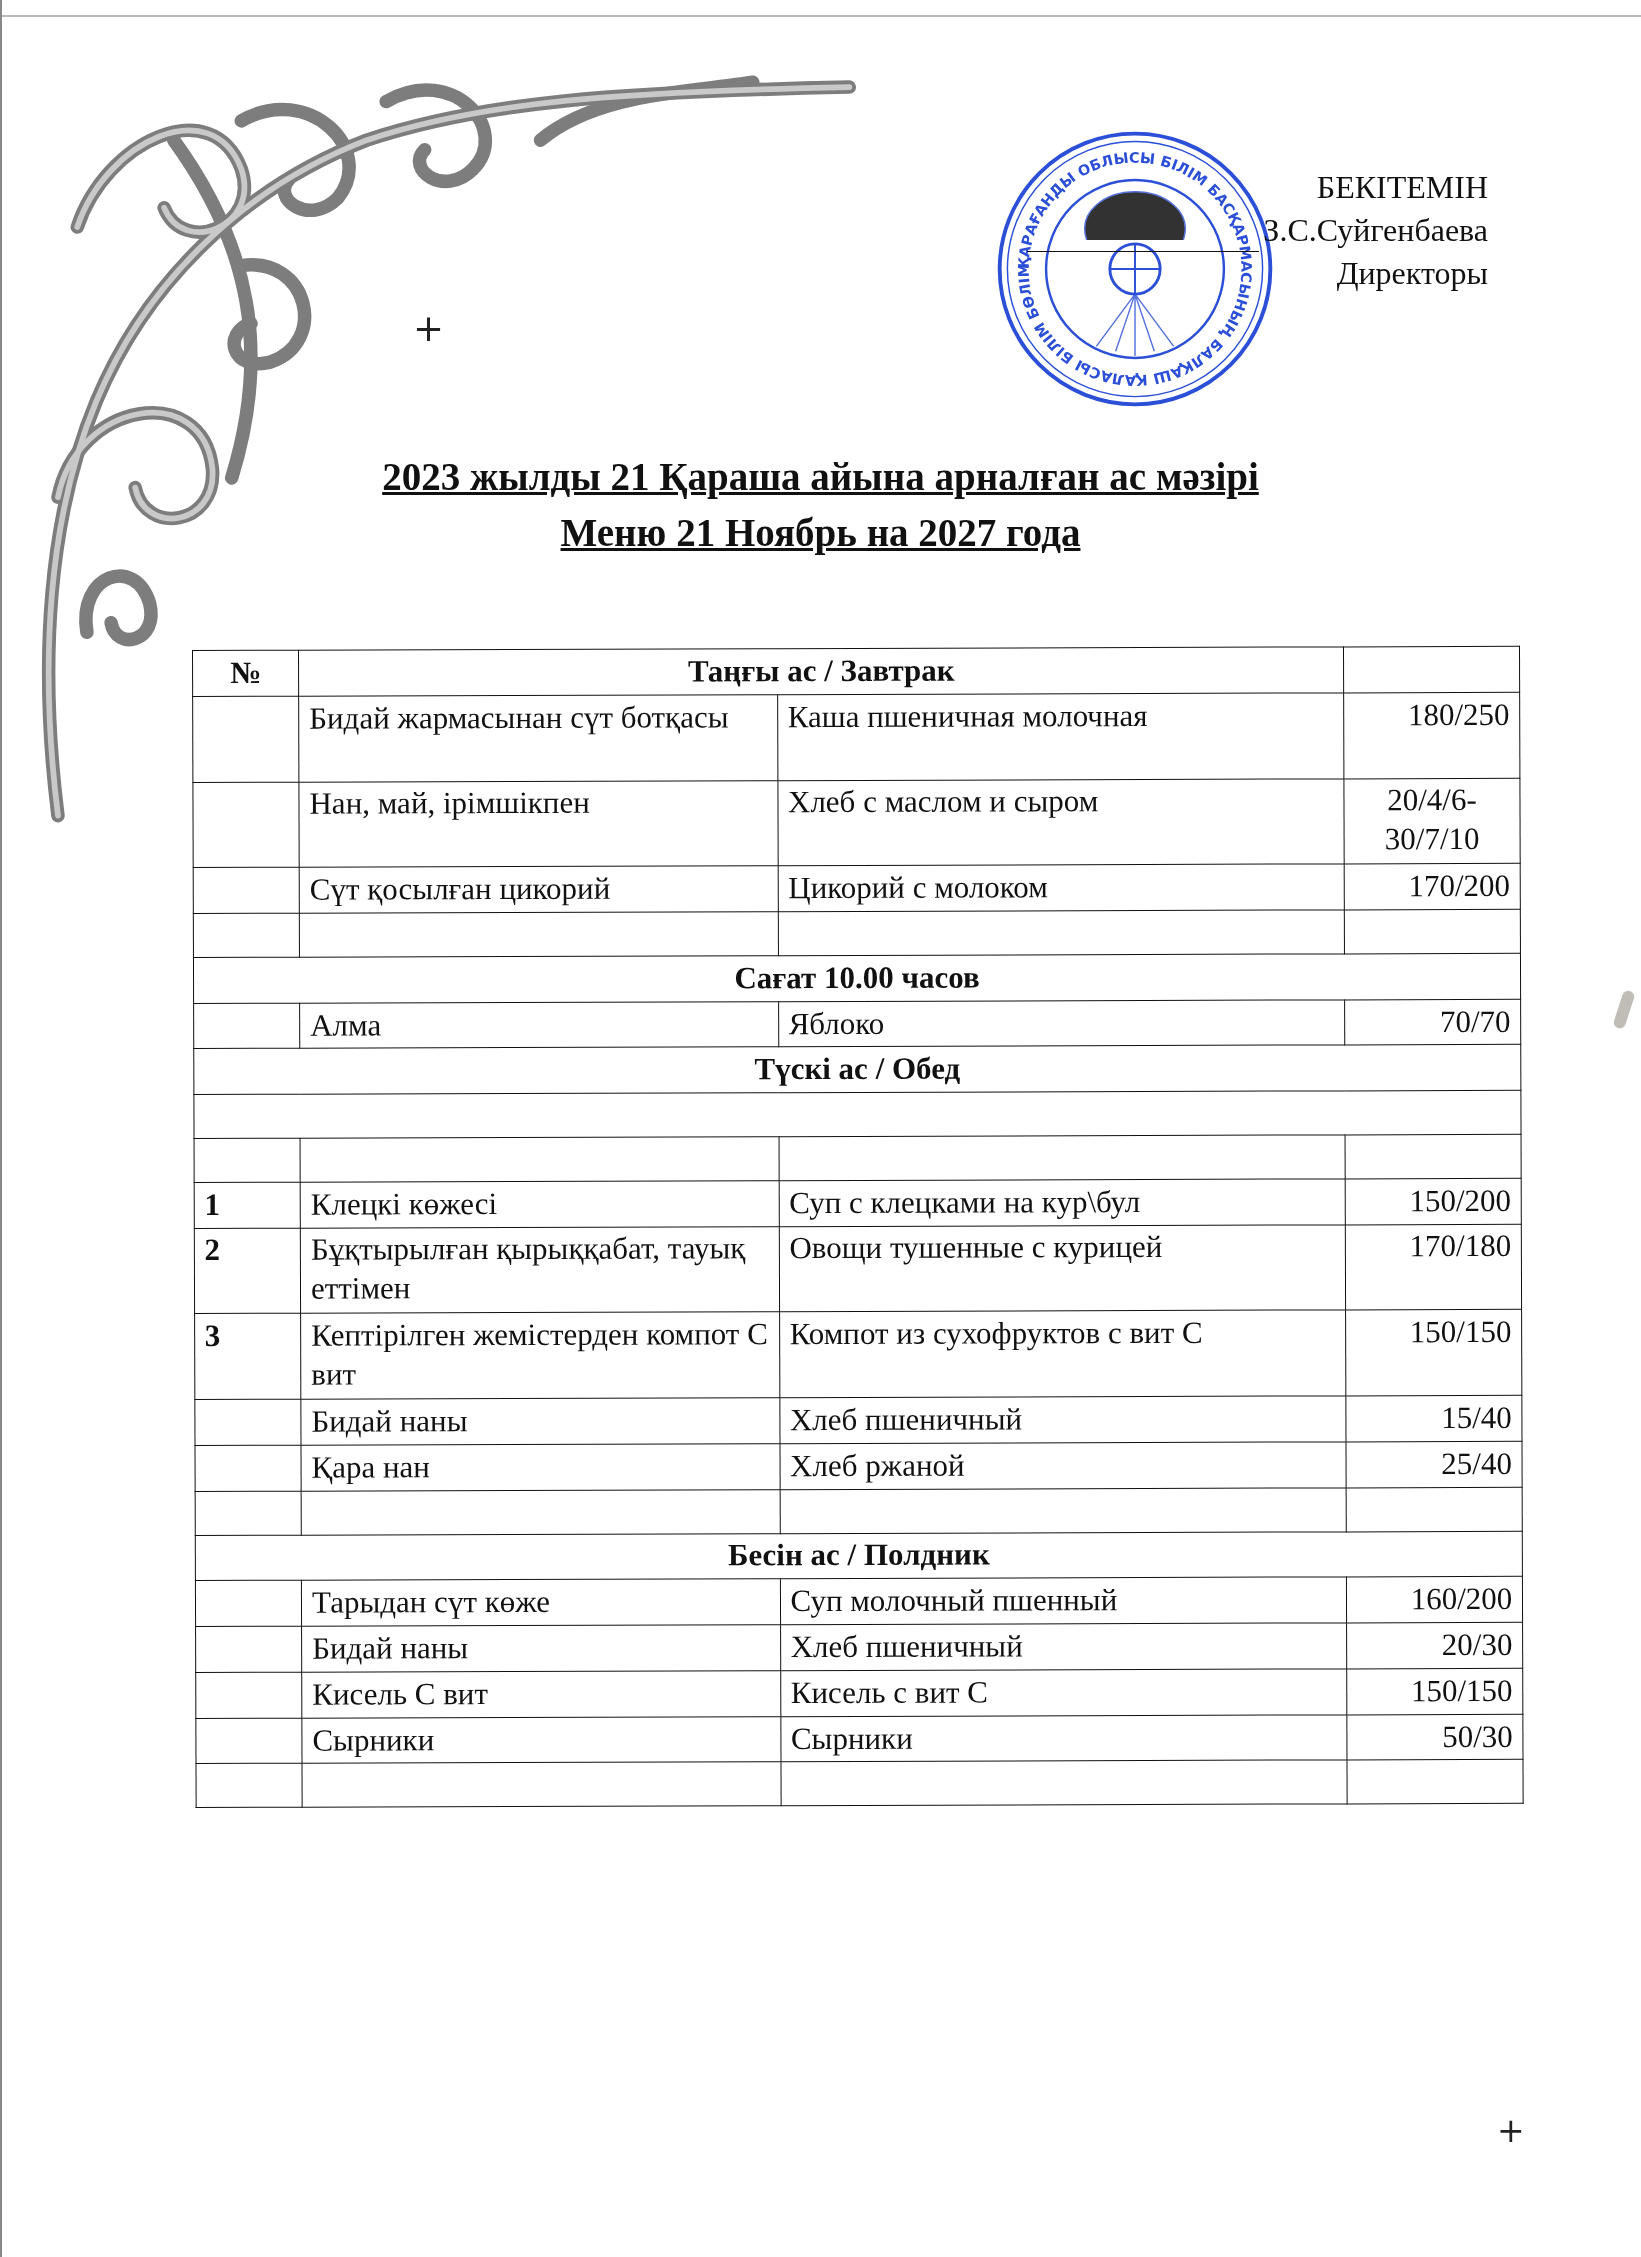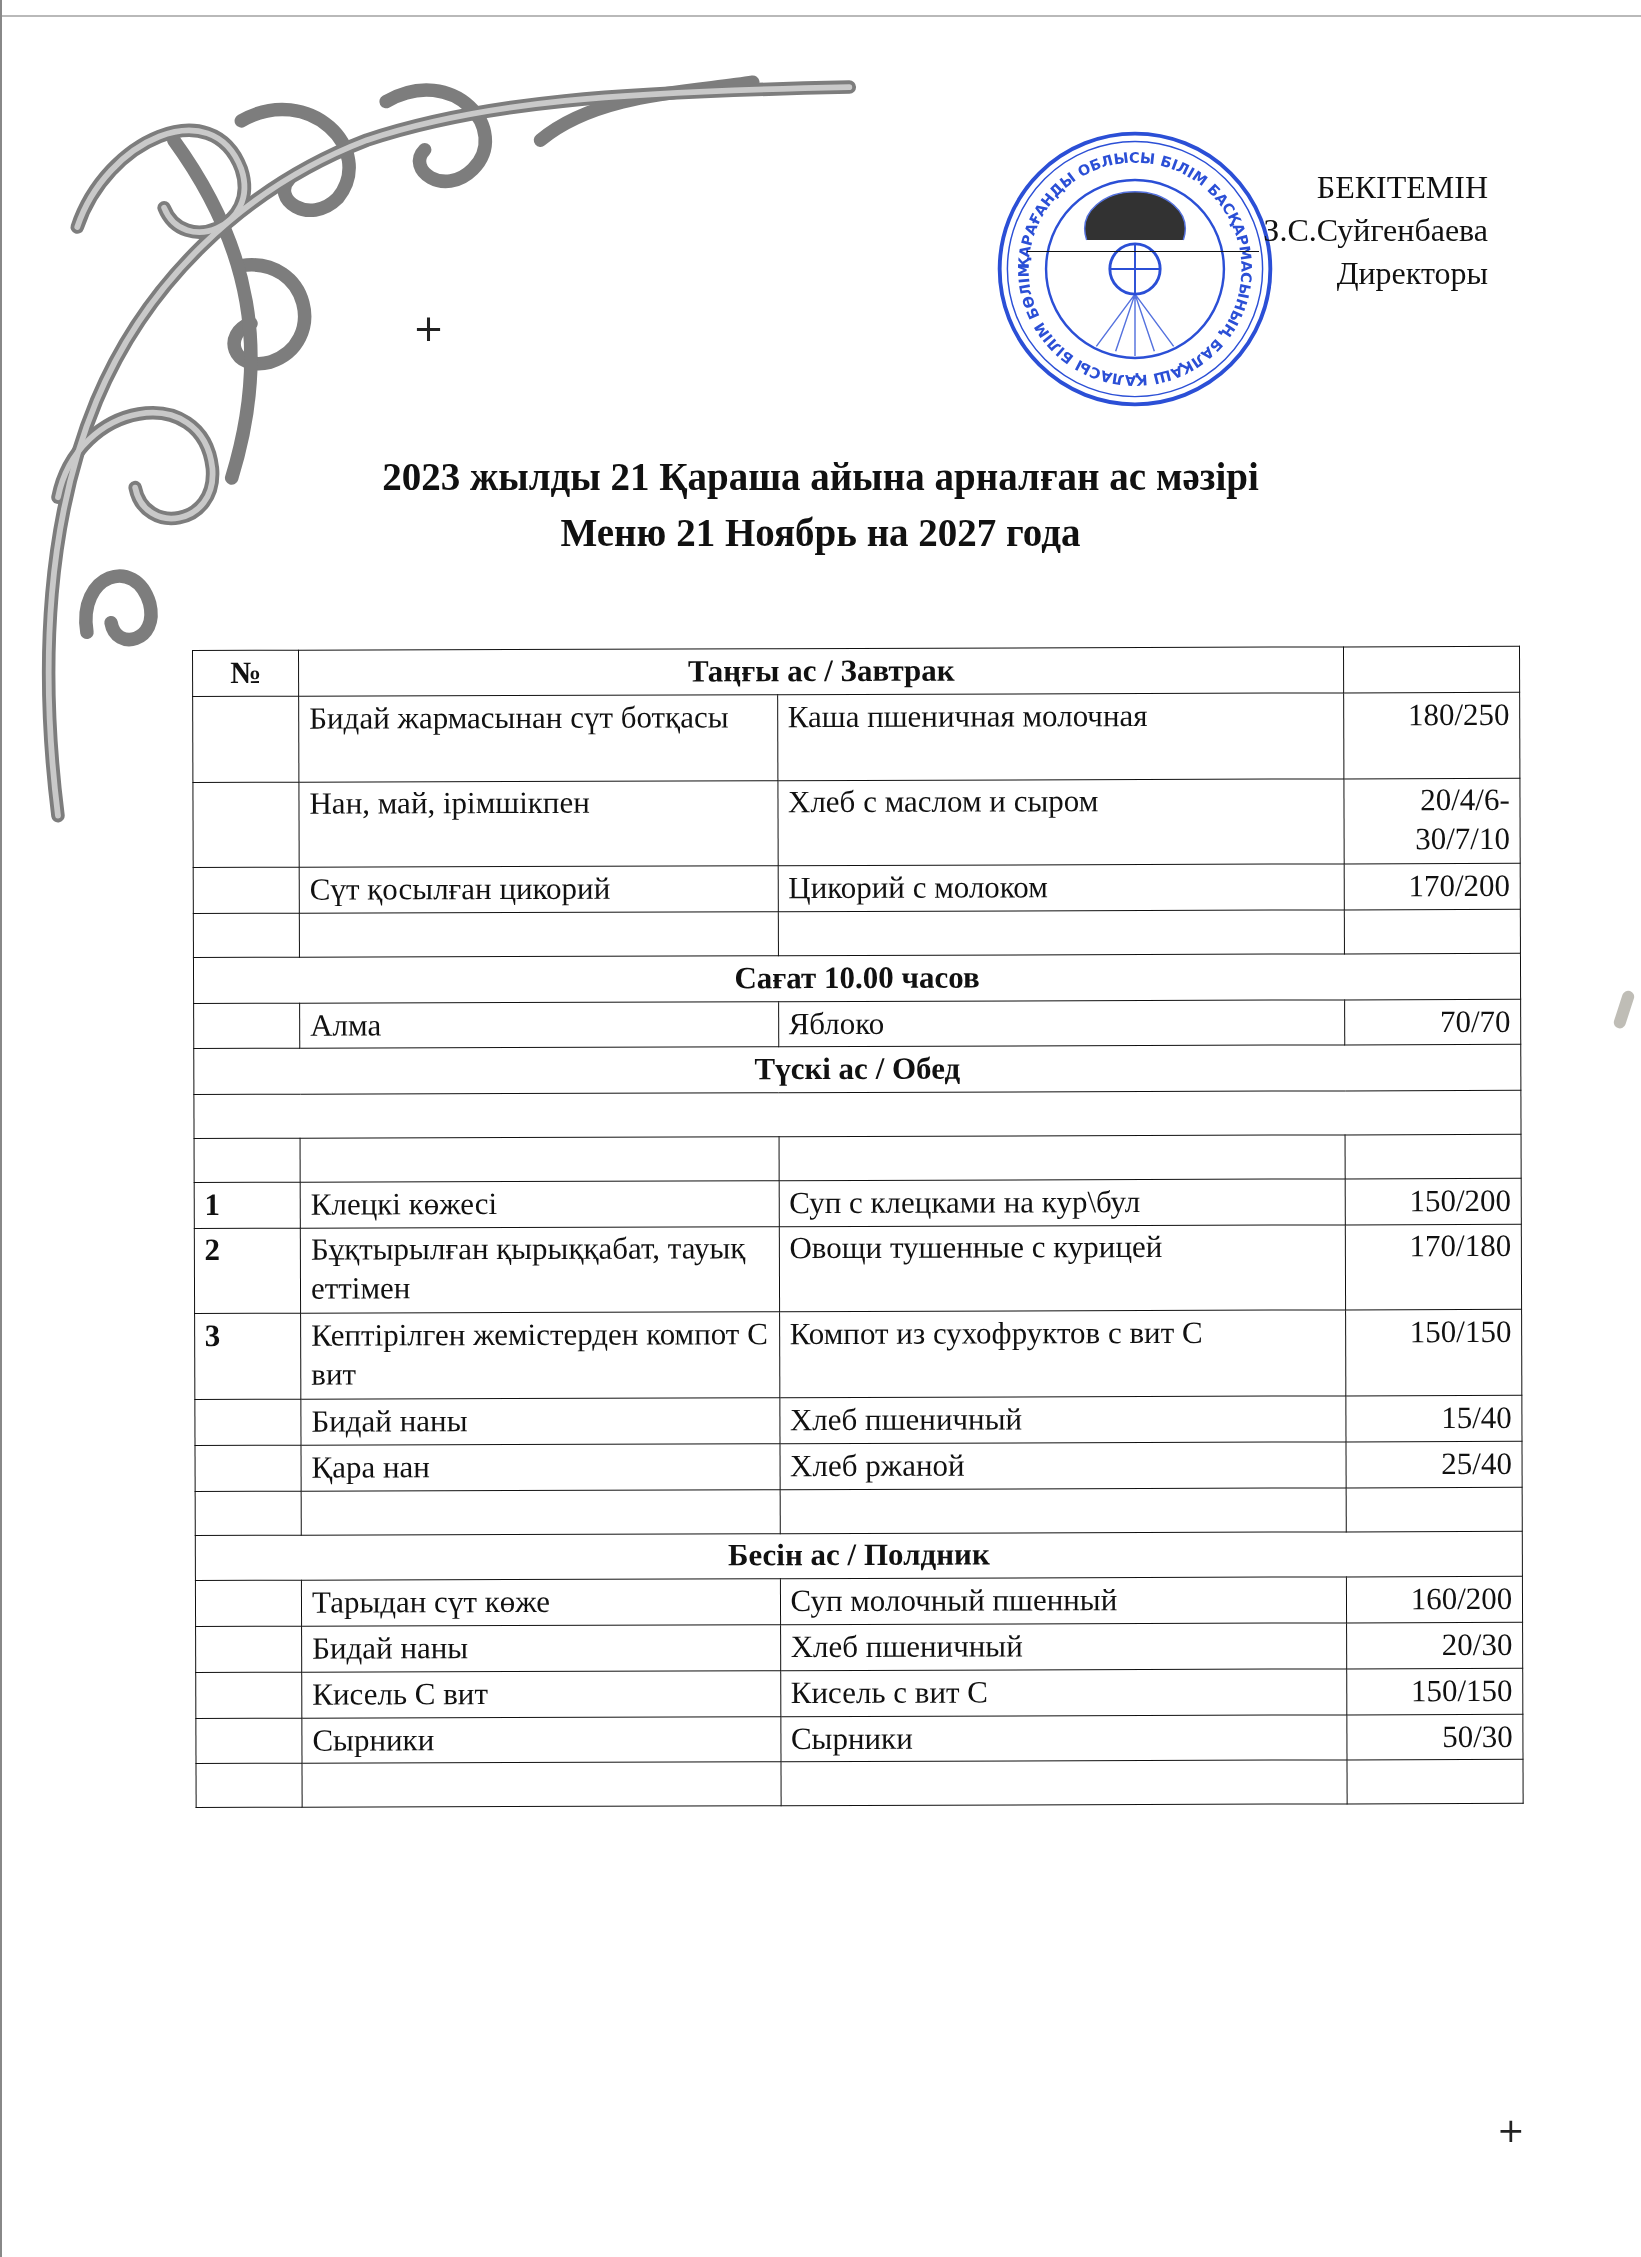--- a/index.html
+++ b/index.html
@@ -7,21 +7,21 @@
          font-family: "Liberation Serif", "DejaVu Serif", serif; color: #111; }
   .topline { position: absolute; left: 0; top: 15.4px; width: 1641px; height: 1.9px; background: #b9b9b9; }
   .leftline { position: absolute; left: 0; top: 0; width: 1.9px; height: 2257px; background: #888; }
   .ornament { position: absolute; left: 19.3px; top: 34px; width: 850px; height: 801px; }
   .crosshair { position: absolute; font-family: "DejaVu Sans", sans-serif; color: #222; }
   .crosshair.c1 { left: 413px; top: 307px; font-size: 37px; }
   .crosshair.c2 { left: 1497px; top: 2111px; font-size: 33px; }
   .stamp { position: absolute; left: 990px; top: 124px; width: 290px; height: 290px; }
   .approval { position: absolute; right: 153px; top: 166px; text-align: right; font-size: 32px; line-height: 43px; font-family: Liberation Serif, serif; }
   .approval .sig-line { display: inline-block; width: 232px; border-bottom: 1.9px solid #111; height: 29px; vertical-align: bottom; margin-right: 3.9px; }
-  .title { position: absolute; left: 0; width: 1641px; text-align: center; font-weight: bold; font-size: 39px; }
+  .title { position: absolute; left: 0; width: 1641px; text-align: center; font-weight: bold; font-size: 39px; text-decoration: underline; }
   .title.t1 { top: 454px; }
   .title.t2 { top: 510px; }
   table.menu { position: absolute; left: 192px; top: 650px; width: 1328px; border-collapse: collapse; font-size: 31px; transform: rotate(-0.18deg); transform-origin: left top; }
   table.menu td { border: 1.9px solid #111; vertical-align: top; padding: 1.9px 9.7px; line-height: 39px; }
   td.num { width: 85px; font-weight: bold; }
   td.kk { width: 454px; }
   td.ru { width: 541px; }
   td.qty { width: 154px; text-align: right; padding-right: 17.4px; }
   td.section { text-align: center; font-weight: bold; }
   tr.empty td { height: 39px; }
@@ -95,21 +95,21 @@
   <tr class="h-tall">
     <td class="num"></td>
     <td class="kk">Бидай жармасынан сүт ботқасы</td>
     <td class="ru">Каша пшеничная  молочная</td>
     <td class="qty">180/250</td>
   </tr>
   <tr class="h-tall">
     <td class="num"></td>
     <td class="kk">Нан,  май, ірімшікпен</td>
     <td class="ru">Хлеб с  маслом и сыром</td>
-    <td class="qty" style="">20/4/6-30/7/10</td>
+    <td class="qty" style="text-align:center">20/4/6-30/7/10</td>
   </tr>
   <tr class="h-std">
     <td class="num"></td>
     <td class="kk">Сүт қосылған цикорий</td>
     <td class="ru">Цикорий с молоком</td>
     <td class="qty">170/200</td>
   </tr>
   <tr class="empty">
         <td></td>
         <td></td>

